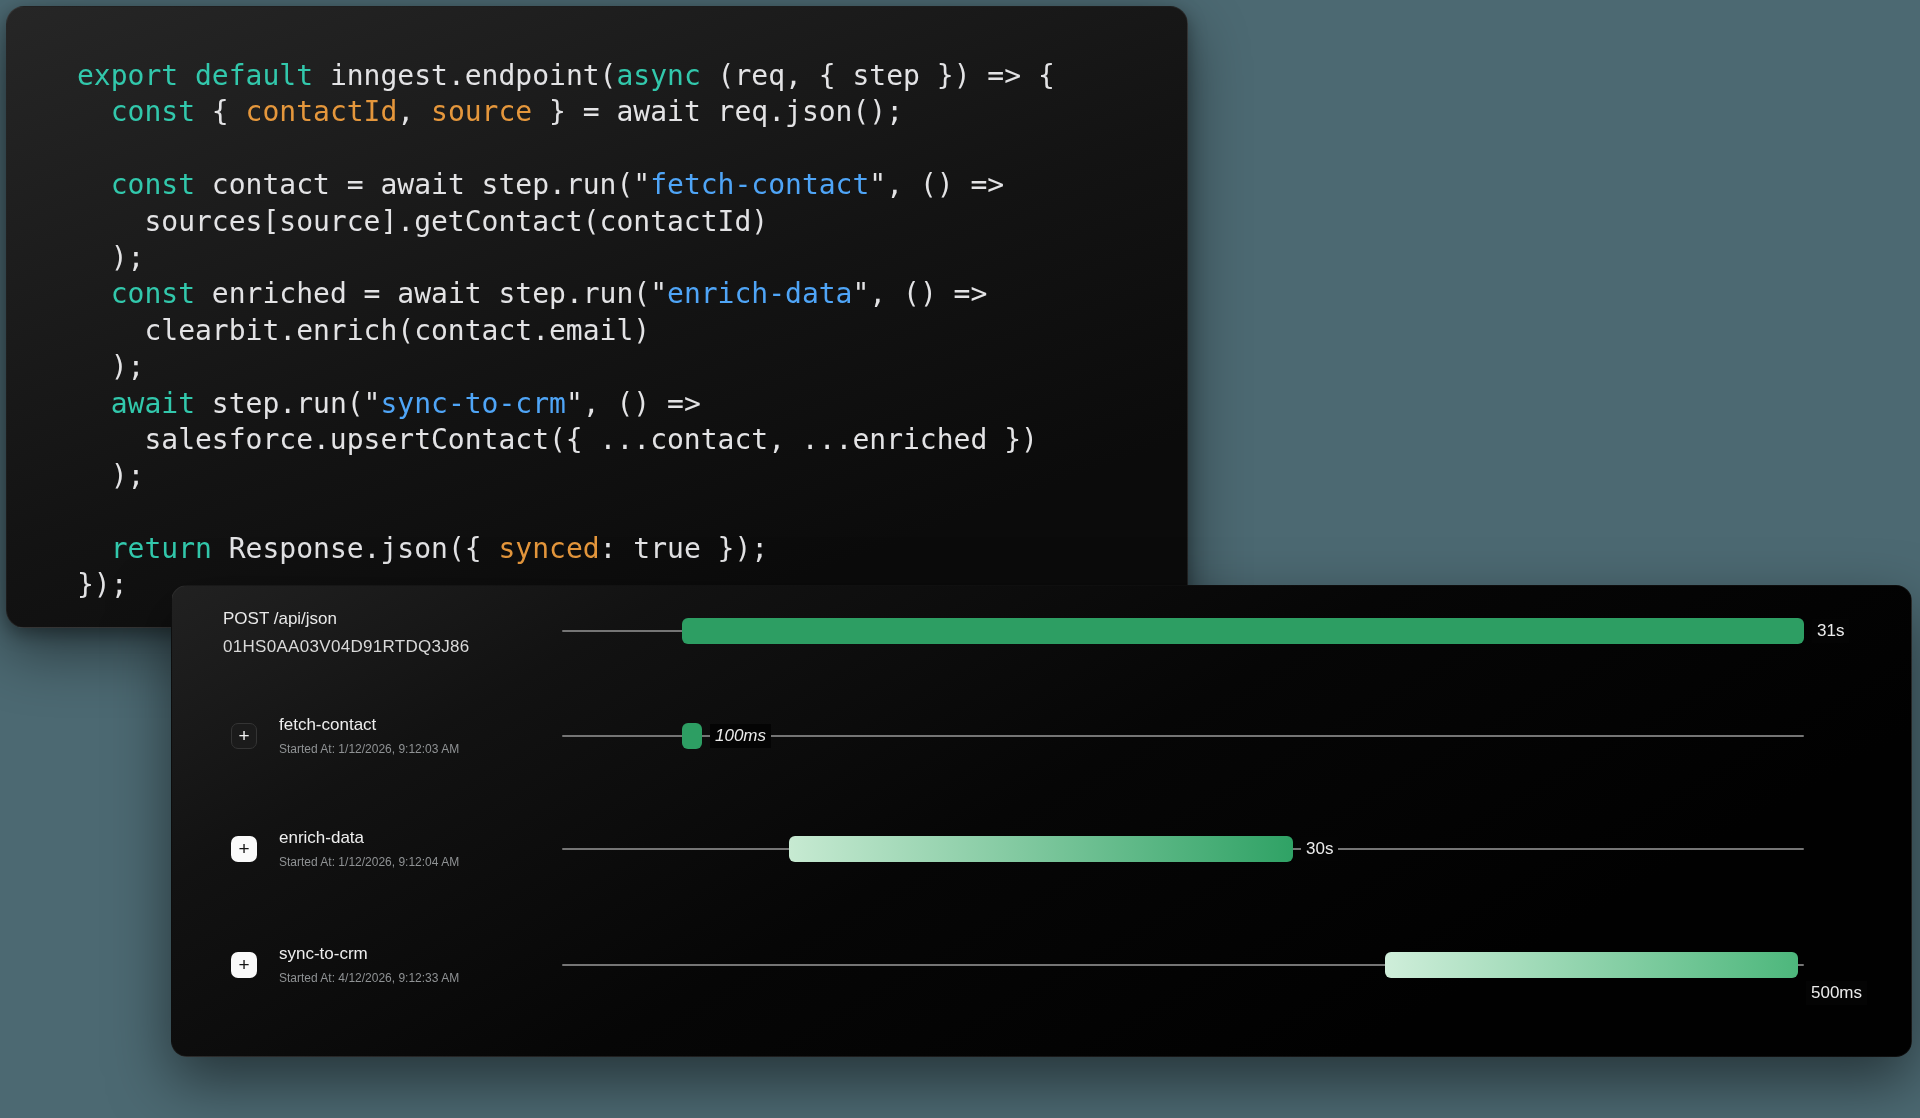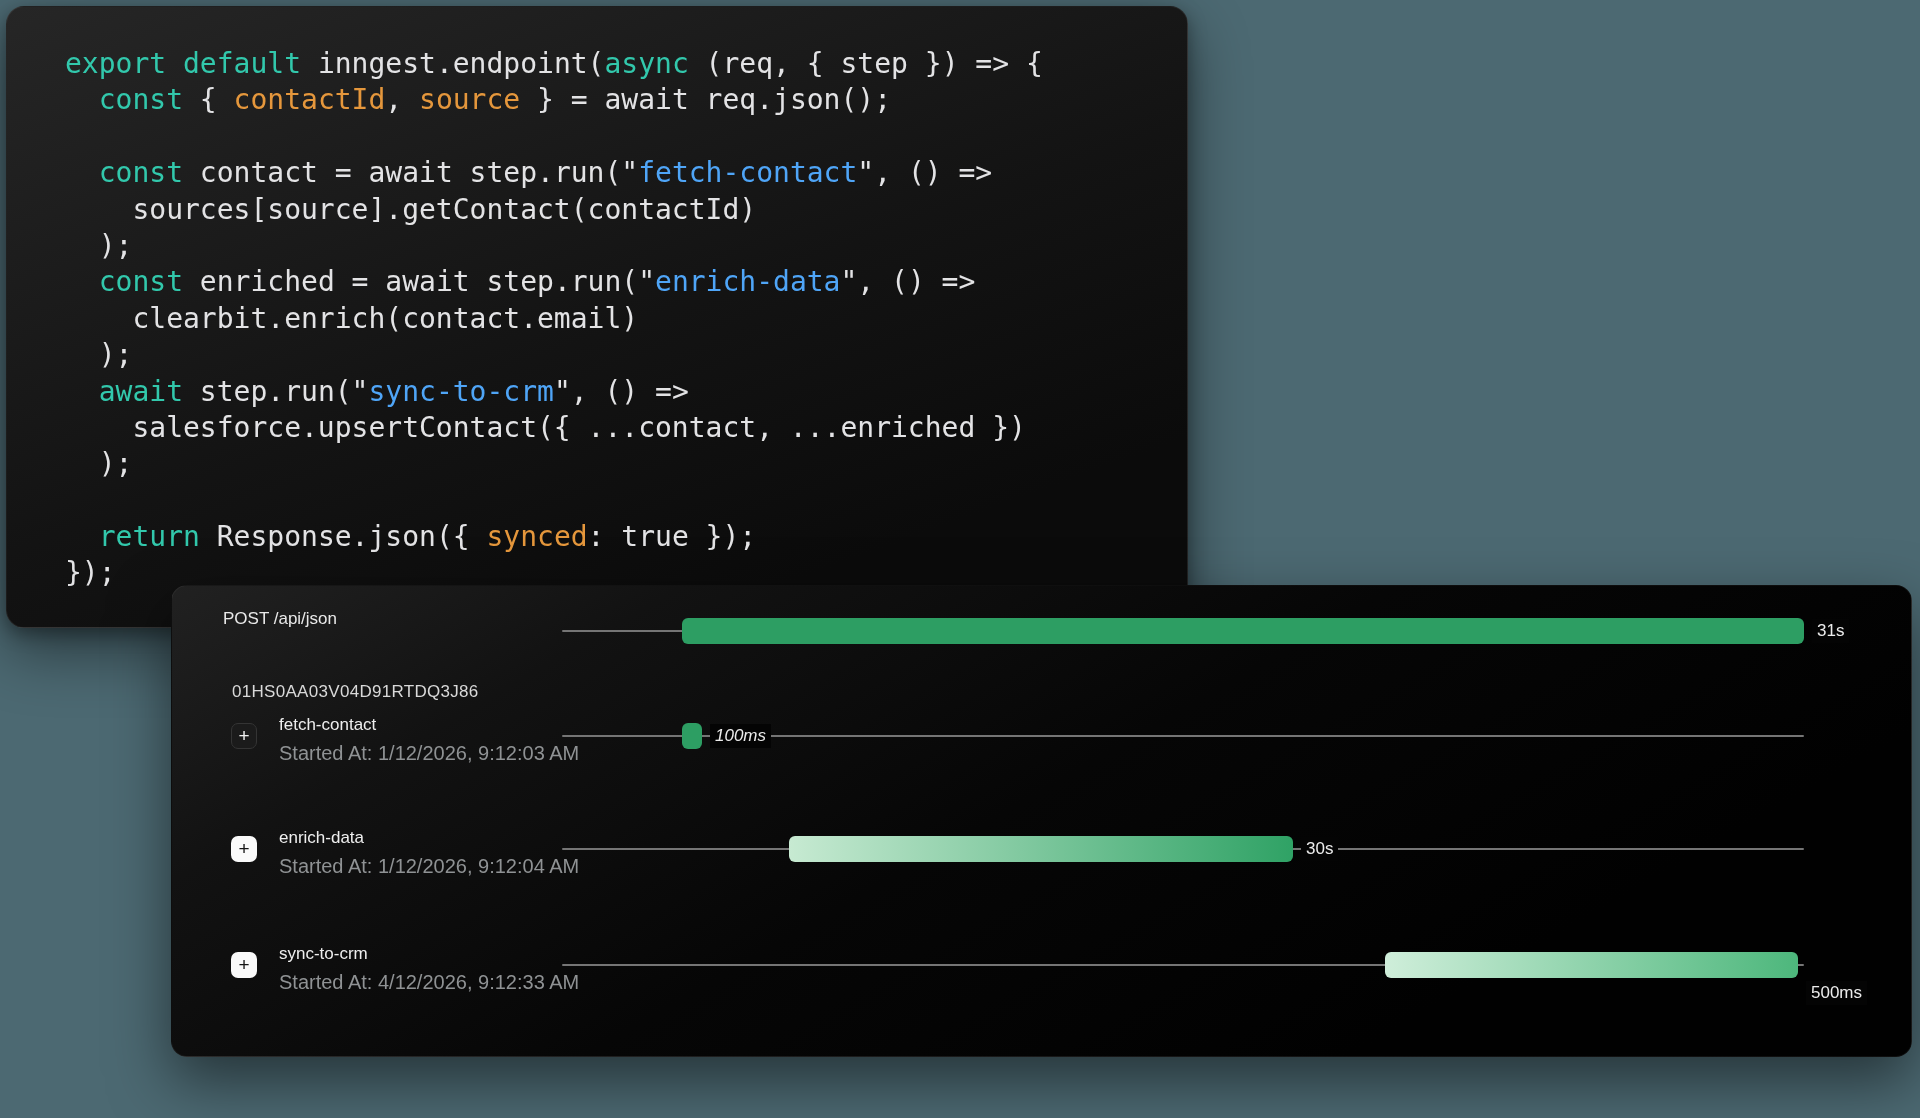--- a/index.html
+++ b/index.html
@@ -13,21 +13,21 @@
   .code-panel{
     position:absolute;left:6px;top:6px;width:1182px;height:622px;
     border-radius:18px;
     background:linear-gradient(160deg,#262626 0%,#1d1d1d 24%,#131313 52%,#0b0b0b 82%);
     border:1px solid rgba(255,255,255,0.07);
     box-shadow:0 24px 60px rgba(0,0,0,0.45),0 6px 18px rgba(0,0,0,0.35);
     box-sizing:border-box;
     z-index:1;
   }
   .code{
-    margin:0;padding:39px 0 0 58px;
+    margin:12px;padding:39px 0 0 58px;
     font-family:"DejaVu Sans Mono","Liberation Mono",monospace;
     font-size:28px;line-height:36.4px;
     white-space:pre;
   }
   .code .line{height:36.4px;}
   .tok-w{color:var(--tok-w,#e3e3e5);}
   .tok-k{color:var(--tok-k,#32c8ac);}
   .tok-o{color:var(--tok-o,#e5973c);}
   .tok-s{color:var(--tok-s,#4fa5f7);}
 
@@ -49,32 +49,32 @@
   .row-s3{top:379px;}
 
   .track{position:absolute;height:2px;top:-1px;background:#757575;border-radius:1px;}
   .bar{position:absolute;top:-13px;height:26px;border-radius:6px;}
   .dur{
     position:absolute;top:-12px;height:24px;line-height:24px;
     padding:0 5px;background:#040404;color:#ececec;font-size:17px;white-space:nowrap;
   }
 
   .req-title{position:absolute;left:51px;top:-22px;color:#e9e9e9;font-size:17px;white-space:nowrap;}
-  .req-id{position:absolute;left:60px;top:6px;color:#d9d9d9;font-size:17px;letter-spacing:0.3px;white-space:nowrap;margin-top:45px;}
+  .req-id{position:absolute;left:51px;top:6px;color:#d9d9d9;font-size:17px;letter-spacing:0.3px;white-space:nowrap;}
 
   .expand-btn{
     position:absolute;left:59px;top:-13px;width:26px;height:26px;
     border-radius:7px;border:none;padding:0;cursor:pointer;
     font-family:"Liberation Sans",sans-serif;font-size:19px;line-height:24px;text-align:center;
   }
   .expand-btn.btn-light{background:#fafafa;color:#141414;}
   .expand-btn.btn-dark{background:#1b1b1b;color:#f0f0f0;border:1px solid #343434;line-height:22px;}
 
   .step-name{position:absolute;left:107px;top:-21px;color:#eeeeee;font-size:17px;white-space:nowrap;}
-  .step-started{position:absolute;left:107px;top:6px;color:#8f9294;font-size:20px;white-space:nowrap;}
+  .step-started{position:absolute;left:107px;top:6px;color:#8f9294;font-size:12px;white-space:nowrap;}
 </style>
 </head>
 <body style="background: rgb(76, 105, 114);">
 
 <div class="code-panel">
   <pre class="code" id="code-root"><div class="line"><span class="tok-k">export</span><span class="tok-w"> </span><span class="tok-k">default</span><span class="tok-w"> inngest.endpoint(</span><span class="tok-k">async</span><span class="tok-w"> (req, { step }) =&gt; {</span></div><div class="line"><span class="tok-w">  </span><span class="tok-k">const</span><span class="tok-w"> { </span><span class="tok-o">contactId</span><span class="tok-w">, </span><span class="tok-o">source</span><span class="tok-w"> } = await req.json();</span></div><div class="line">&nbsp;</div><div class="line"><span class="tok-w">  </span><span class="tok-k">const</span><span class="tok-w"> contact = await step.run("</span><span class="tok-s">fetch-contact</span><span class="tok-w">", () =&gt;</span></div><div class="line"><span class="tok-w">    sources[source].getContact(contactId)</span></div><div class="line"><span class="tok-w">  );</span></div><div class="line"><span class="tok-w">  </span><span class="tok-k">const</span><span class="tok-w"> enriched = await step.run("</span><span class="tok-s">enrich-data</span><span class="tok-w">", () =&gt;</span></div><div class="line"><span class="tok-w">    clearbit.enrich(contact.email)</span></div><div class="line"><span class="tok-w">  );</span></div><div class="line"><span class="tok-w">  </span><span class="tok-k">await</span><span class="tok-w"> step.run("</span><span class="tok-s">sync-to-crm</span><span class="tok-w">", () =&gt;</span></div><div class="line"><span class="tok-w">    salesforce.upsertContact({ ...contact, ...enriched })</span></div><div class="line"><span class="tok-w">  );</span></div><div class="line">&nbsp;</div><div class="line"><span class="tok-w">  </span><span class="tok-k">return</span><span class="tok-w"> Response.json({ </span><span class="tok-o">synced</span><span class="tok-w">: true });</span></div><div class="line"><span class="tok-w">});</span></div></pre>
 </div>
 
 <div class="timeline-panel">
 

